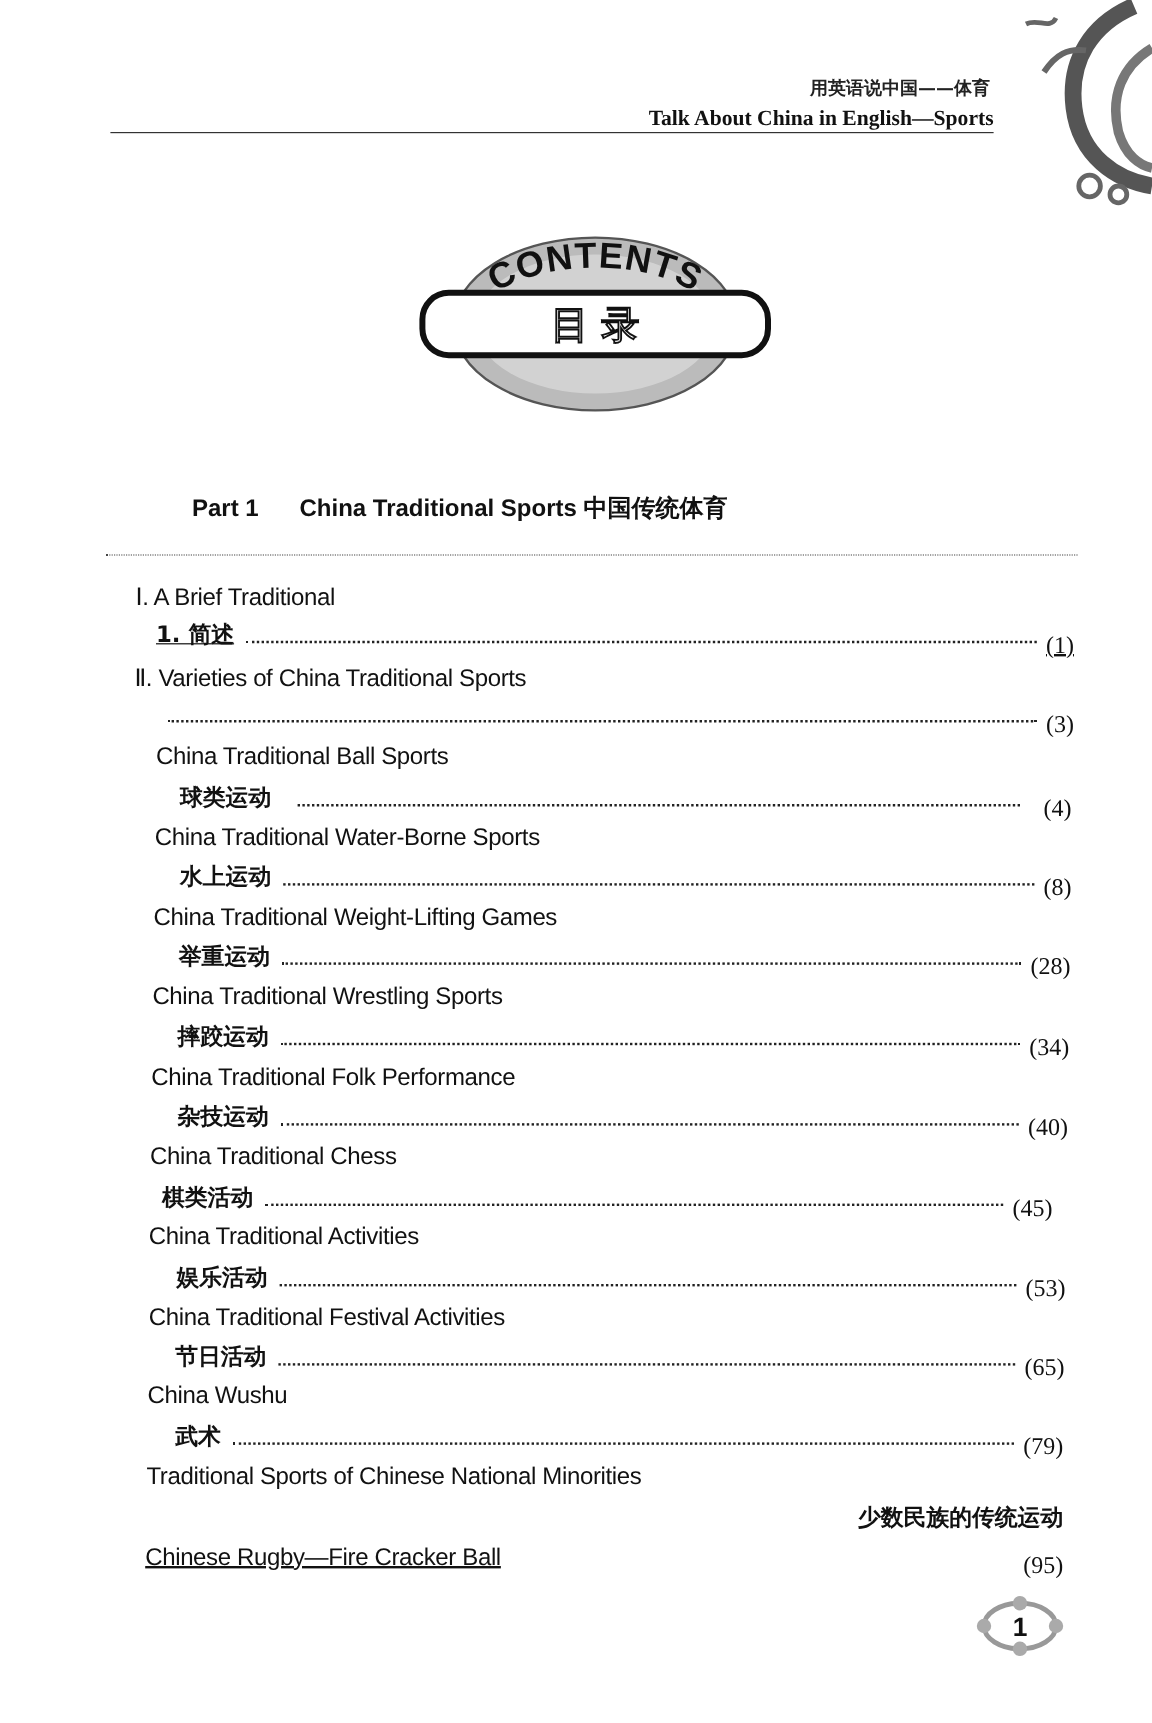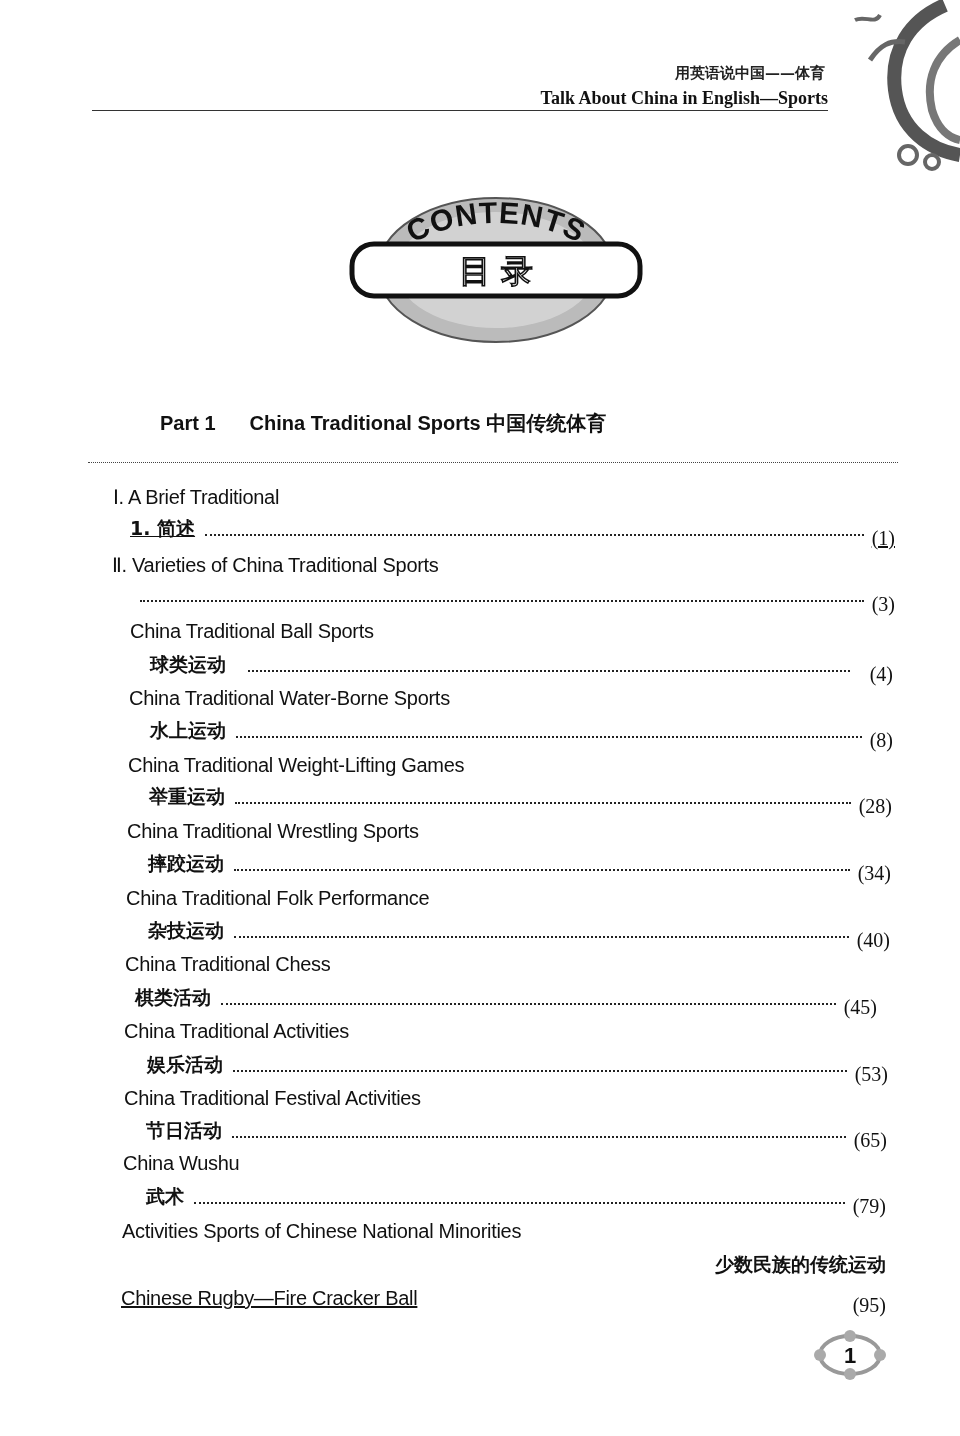--- a/index.html
+++ b/index.html
@@ -113,21 +113,21 @@
       <span class="cn">节日活动</span>
       <span class="dots"></span>
       <span class="pg">(65)</span>
     </div>
     <div class="row" style="left: 123px; top: 1152px;">China Wushu</div>
     <div class="cnrow" style="left: 146px; top: 1184px; width: 740px;">
       <span class="cn">武术</span>
       <span class="dots"></span>
       <span class="pg">(79)</span>
     </div>
-    <div class="row" style="left: 122px; top: 1220px;">Activities Sports of Chinese National Minorities</div>
+    <div class="row" style="left: 122px; top: 1220px;">Traditional Sports of Chinese National Minorities</div>
     <div class="cnrow" style="left: 145px; top: 1252px; width: 741px; flex-direction: column;">
       <span class="cn">少数民族的传统运动</span>
       <span class="dots"></span>
       <span class="pg">(95)</span>
     </div>
     <div class="row" style="left: 121px; top: 1287px; text-decoration: underline;">Chinese Rugby—Fire Cracker Ball</div>
   </div>
 
 <svg class="pagebadge" viewBox="0 0 76 54">
   <ellipse cx="38" cy="27" rx="30" ry="19" fill="none" stroke="#999" stroke-width="4"></ellipse>

